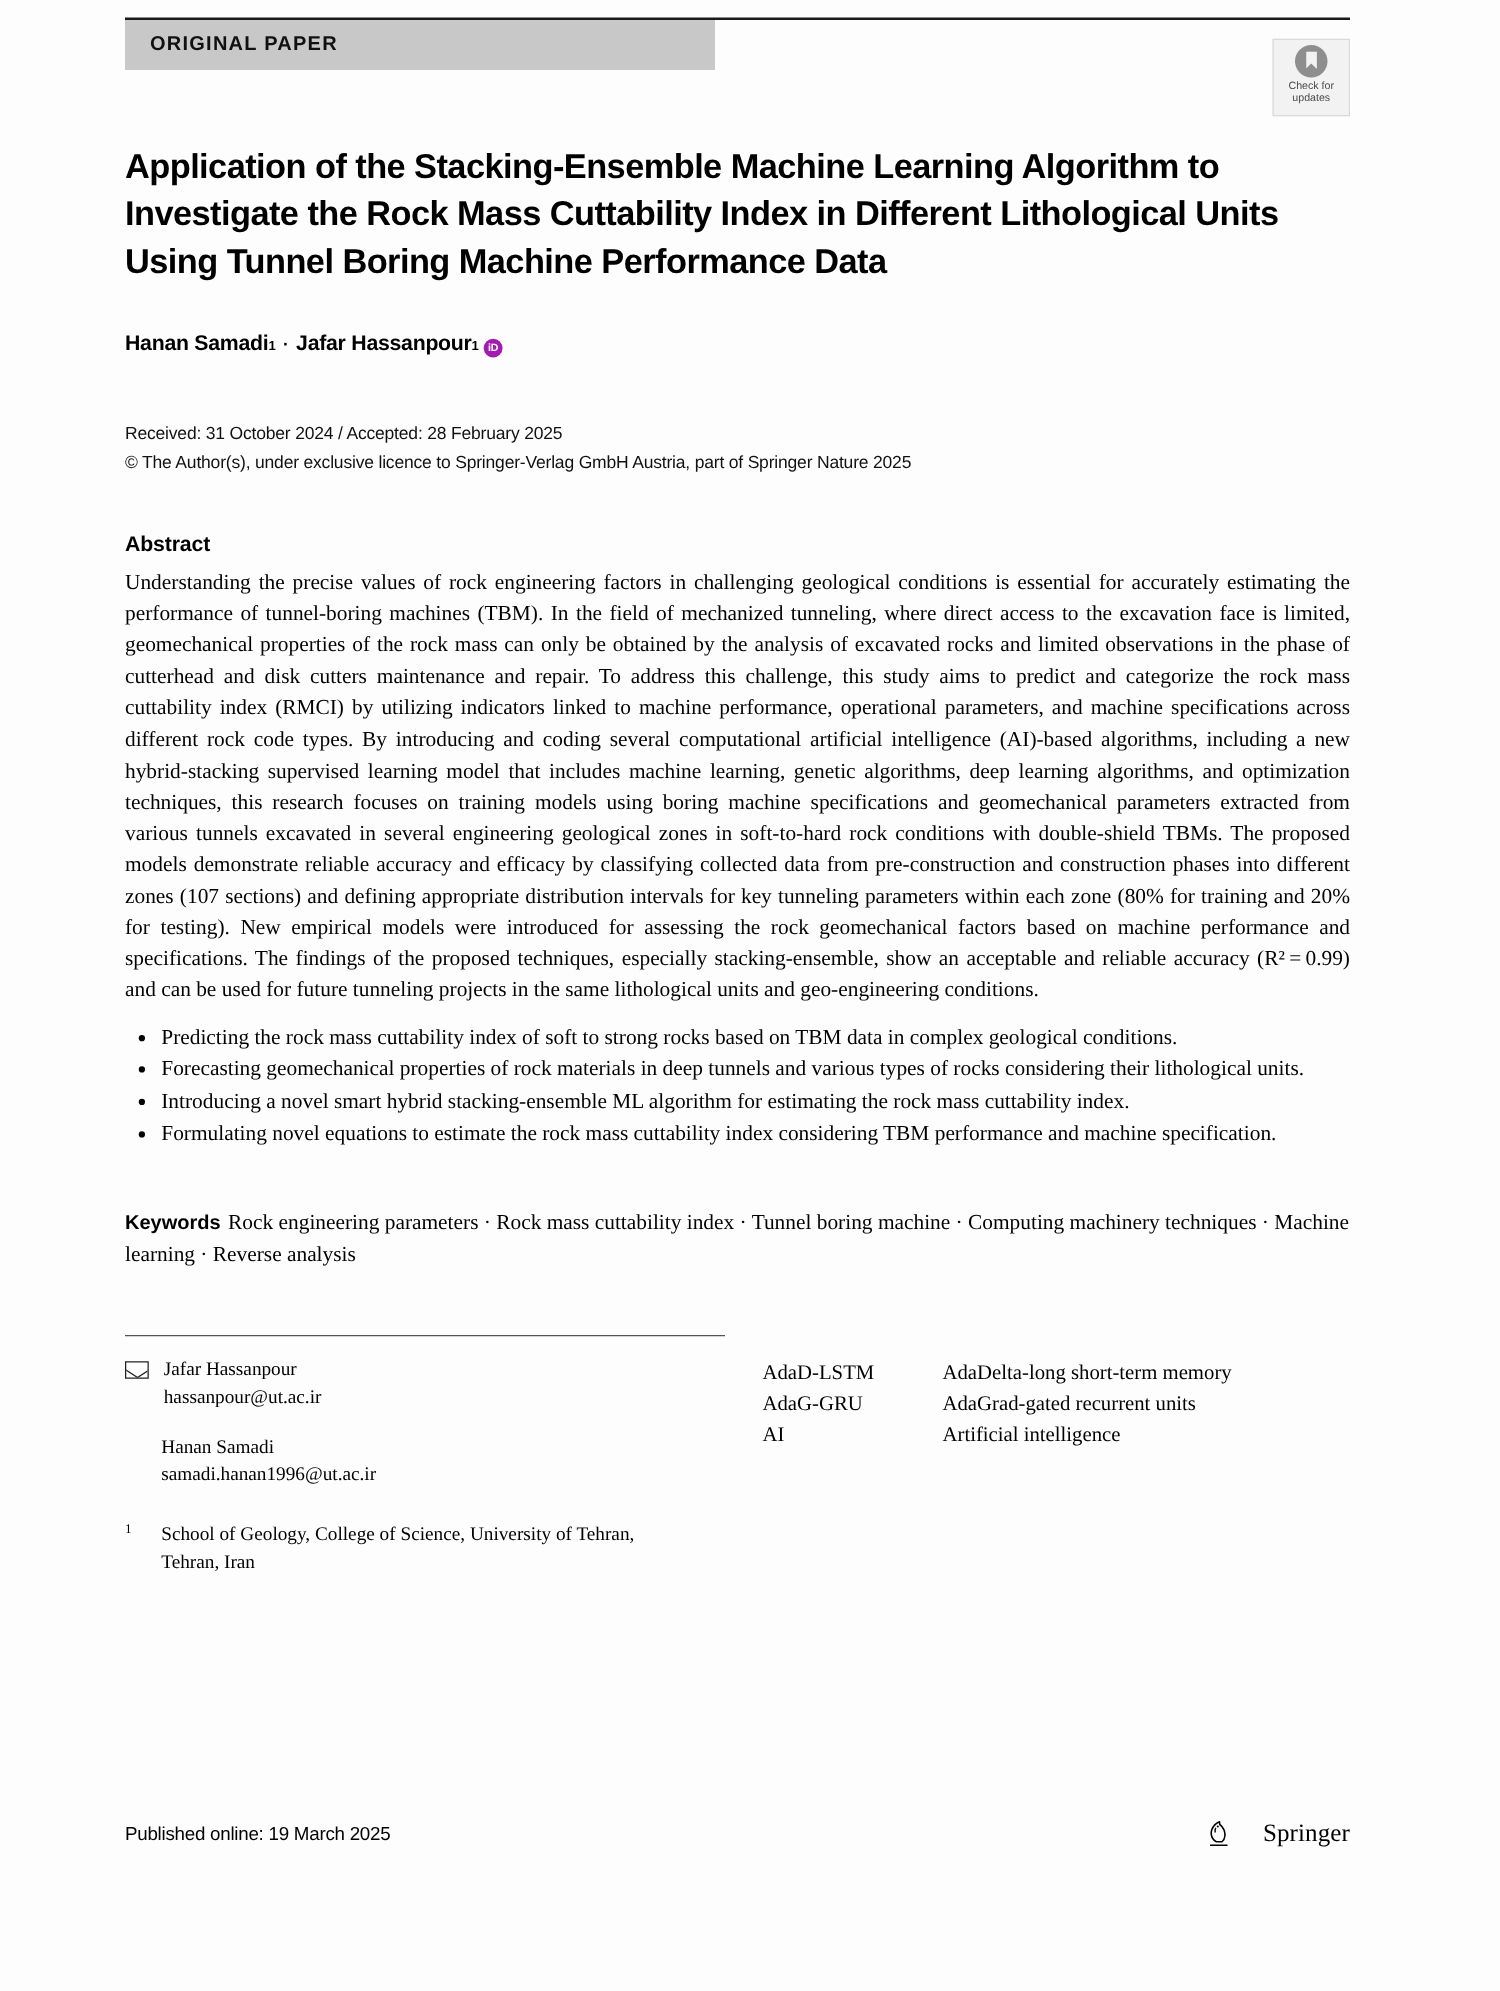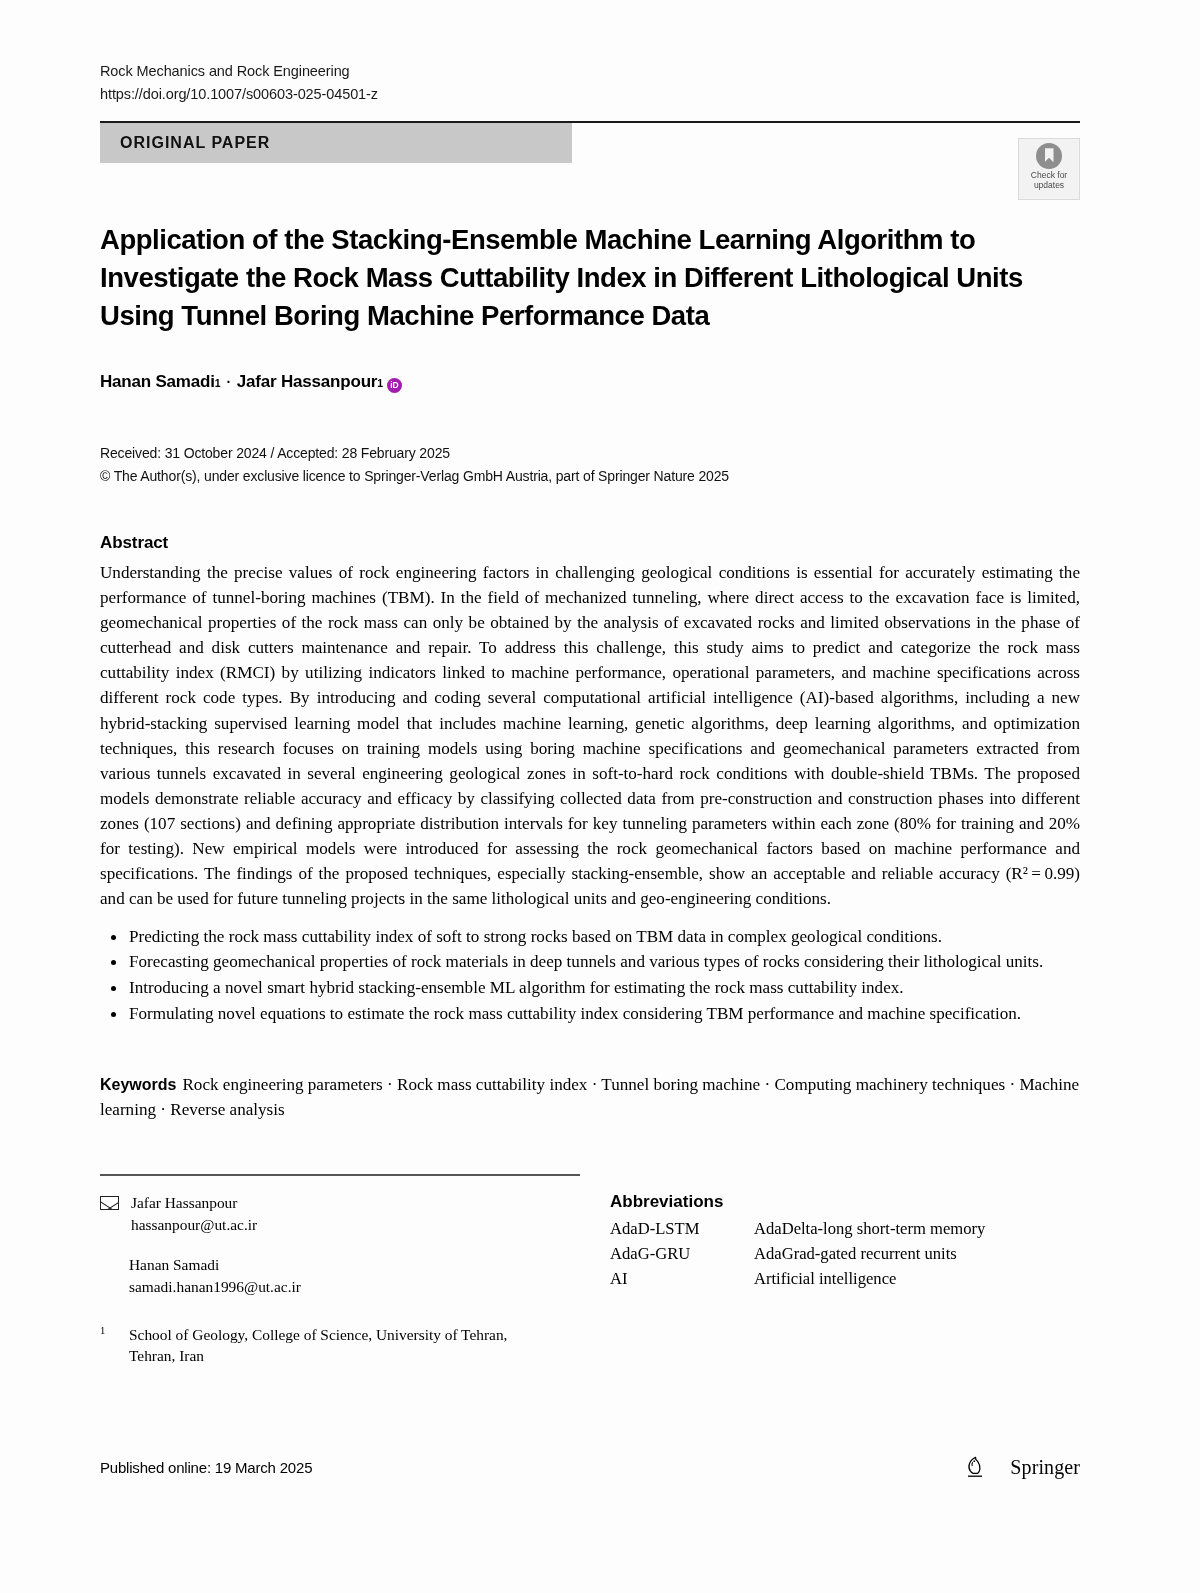--- a/index.html
+++ b/index.html
@@ -352,24 +352,20 @@
     color: #000;
     letter-spacing: 0.1px;
   }
 </style>
 </head>
 <body>
 
 <div class="page">
   <div class="content">
 
-    <div class="masthead">
-      <div>Rock Mechanics and Rock Engineering</div>
-      <div>https://doi.org/10.1007/s00603-025-04501-z</div>
-    </div>
 
     <div class="rule-black"></div>
 
     <div class="paper-type-row">
       <div class="paper-type-bar"></div>
       <div class="paper-type-label">ORIGINAL PAPER</div>
 
       <div class="check-updates">
         <div class="cu-circle">
           <div class="cu-bookmark"></div>
@@ -428,21 +424,20 @@
           <div>samadi.hanan1996@ut.ac.ir</div>
         </div>
 
         <div class="affil-row">
           <span class="affil-num">1</span>
           <span class="affil-text">School of Geology, College of Science, University of Tehran, Tehran, Iran</span>
         </div>
       </div>
 
       <div class="footer-right">
-        <div class="abbr-head">Abbreviations</div>
         <table class="abbr">
           <tbody>
               <tr>
             <td class="key">AdaD-LSTM</td>
             <td>AdaDelta-long short-term memory</td>
           </tr>
           <tr>
             <td class="key">AdaG-GRU</td>
             <td>AdaGrad-gated recurrent units</td>
           </tr>

